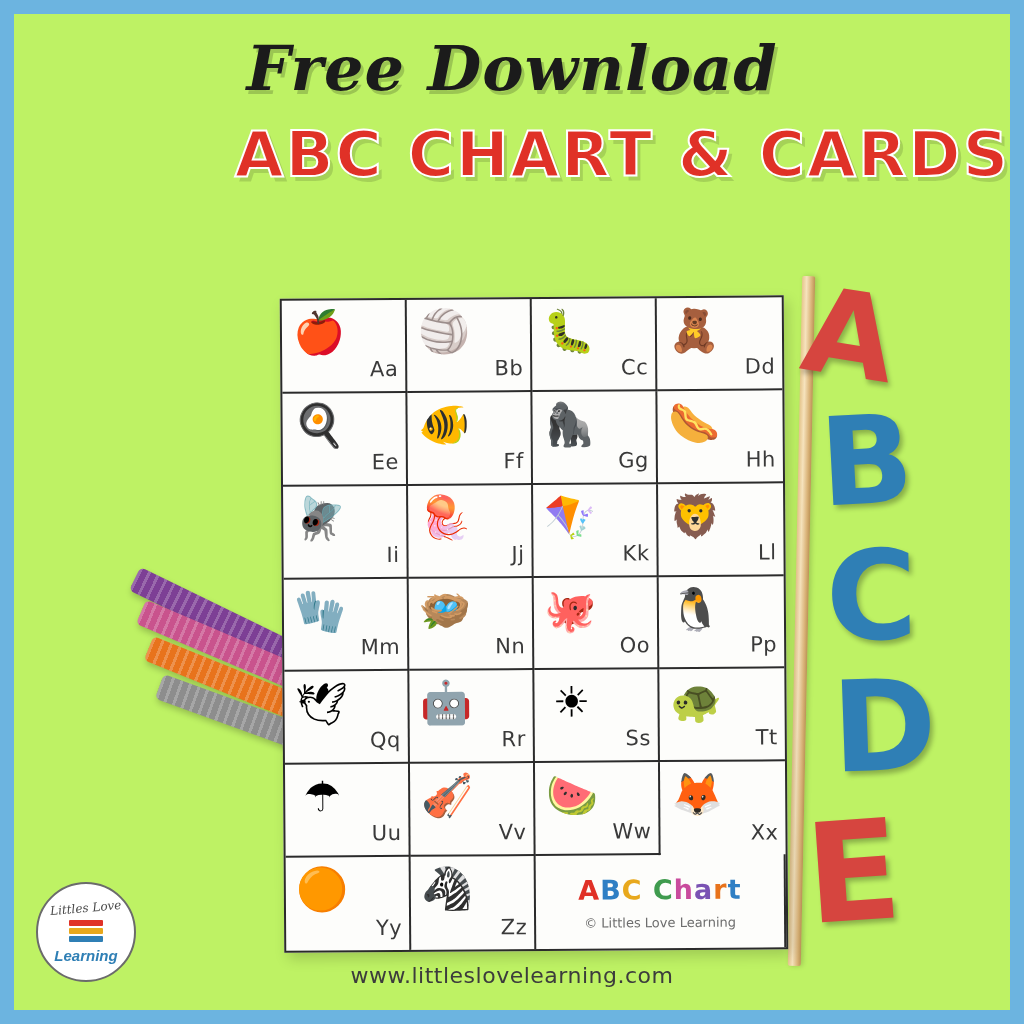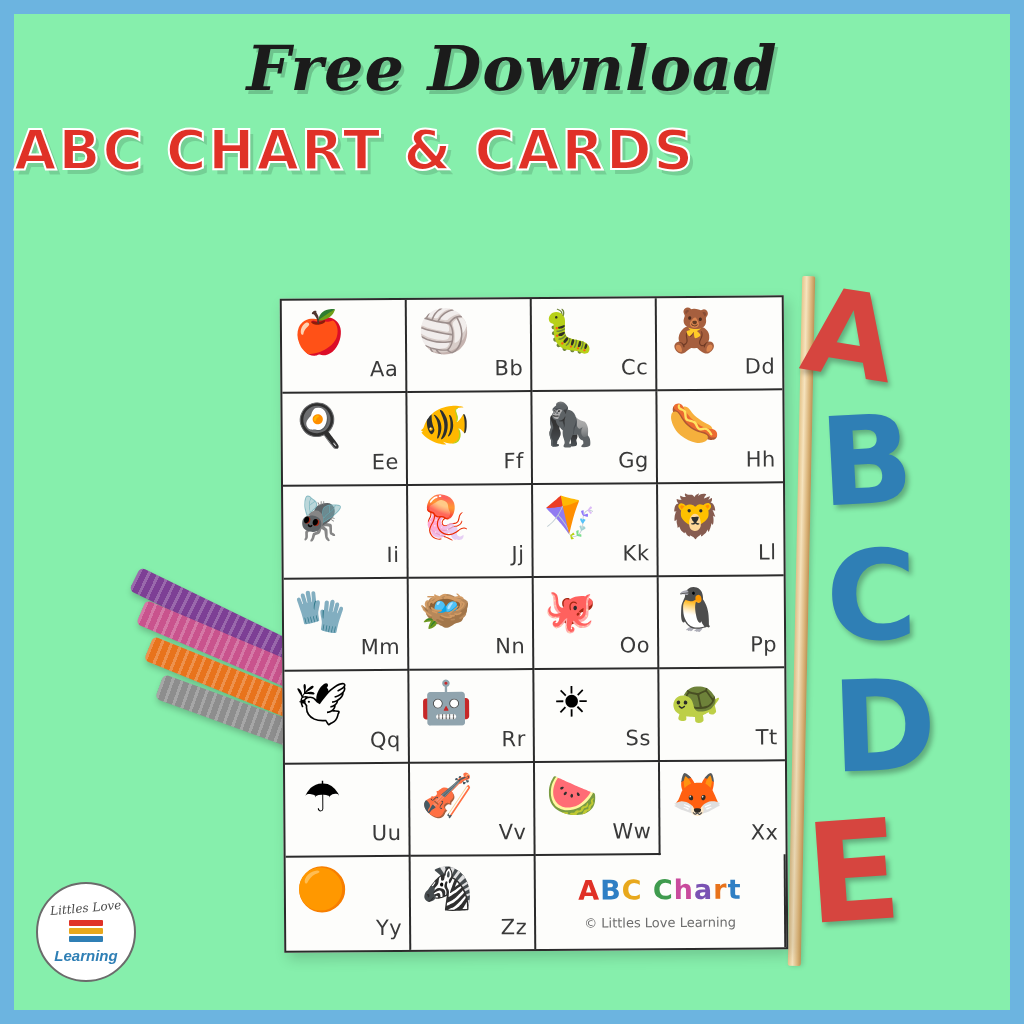--- a/index.html
+++ b/index.html
@@ -17,21 +17,21 @@
     position: relative;
     width: 1024px;
     height: 1024px;
     background: #ffffff;
     box-sizing: border-box;
     border: 14px solid #6cb4e0;
   }
   .inner {
     position: absolute;
     inset: 0;
-    background: #86efac;
+    background: #bef264;
   }
 
   
   .headline-script {
     position: absolute;
     top: 18px;
     left: 0;
     width: 100%;
     text-align: center;
     font-family: "DejaVu Serif", serif;
@@ -40,24 +40,24 @@
     font-size: 62px;
     color: #1b1b1b;
     letter-spacing: 1px;
     text-shadow: 3px 4px 0 rgba(0,0,0,0.18);
   }
   .headline-main {
     position: absolute;
     top: 104px;
     left: 0;
     width: 100%;
-    text-align: left;
+    text-align: right;
     font-family: "DejaVu Sans", sans-serif;
     font-weight: bold;
-    font-size: 55px;
+    font-size: 63px;
     color: #e03127;
     letter-spacing: 2px;
     -webkit-text-stroke: 2px #ffffff;
     text-shadow: 0 0 1px #b8241c, 4px 5px 0 rgba(0,0,0,0.13);
   }
 
   
   .dowel {
     position: absolute;
     left: 781px;
@@ -408,15 +408,16 @@
     <div class="logo">
       <div class="logo-top">Littles Love</div>
       <div class="logo-books">
           <i></i>
           <i></i>
           <i></i>
         </div>
       <div class="logo-bottom">Learning</div>
     </div>
 
+    <div class="url">www.littleslovelearning.com</div>
 
   </div>
 </div>
 
 </body></html>

